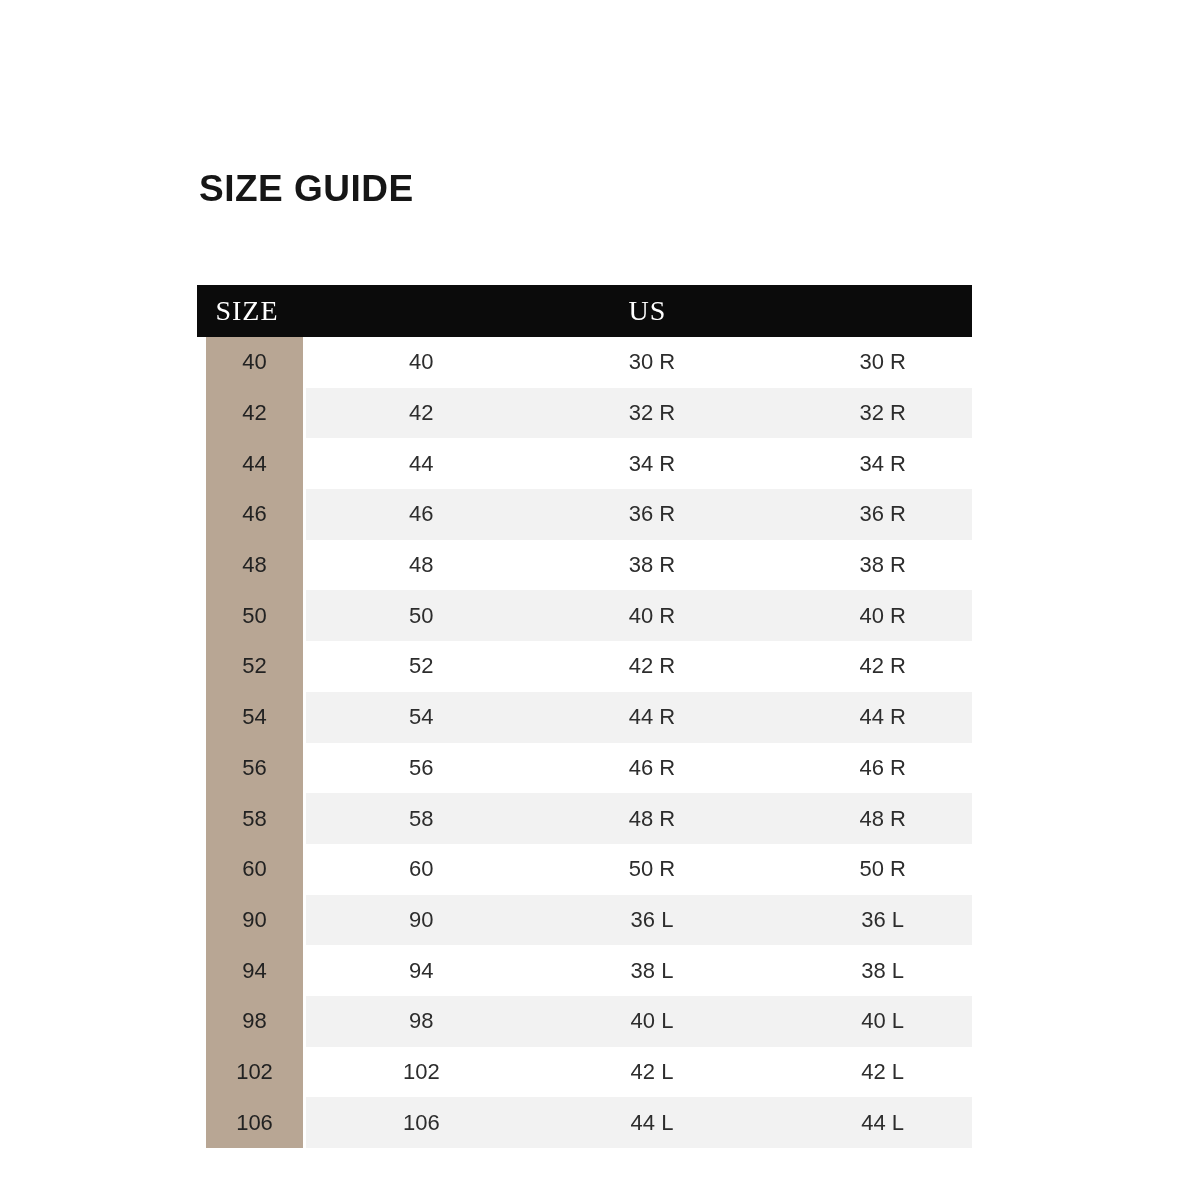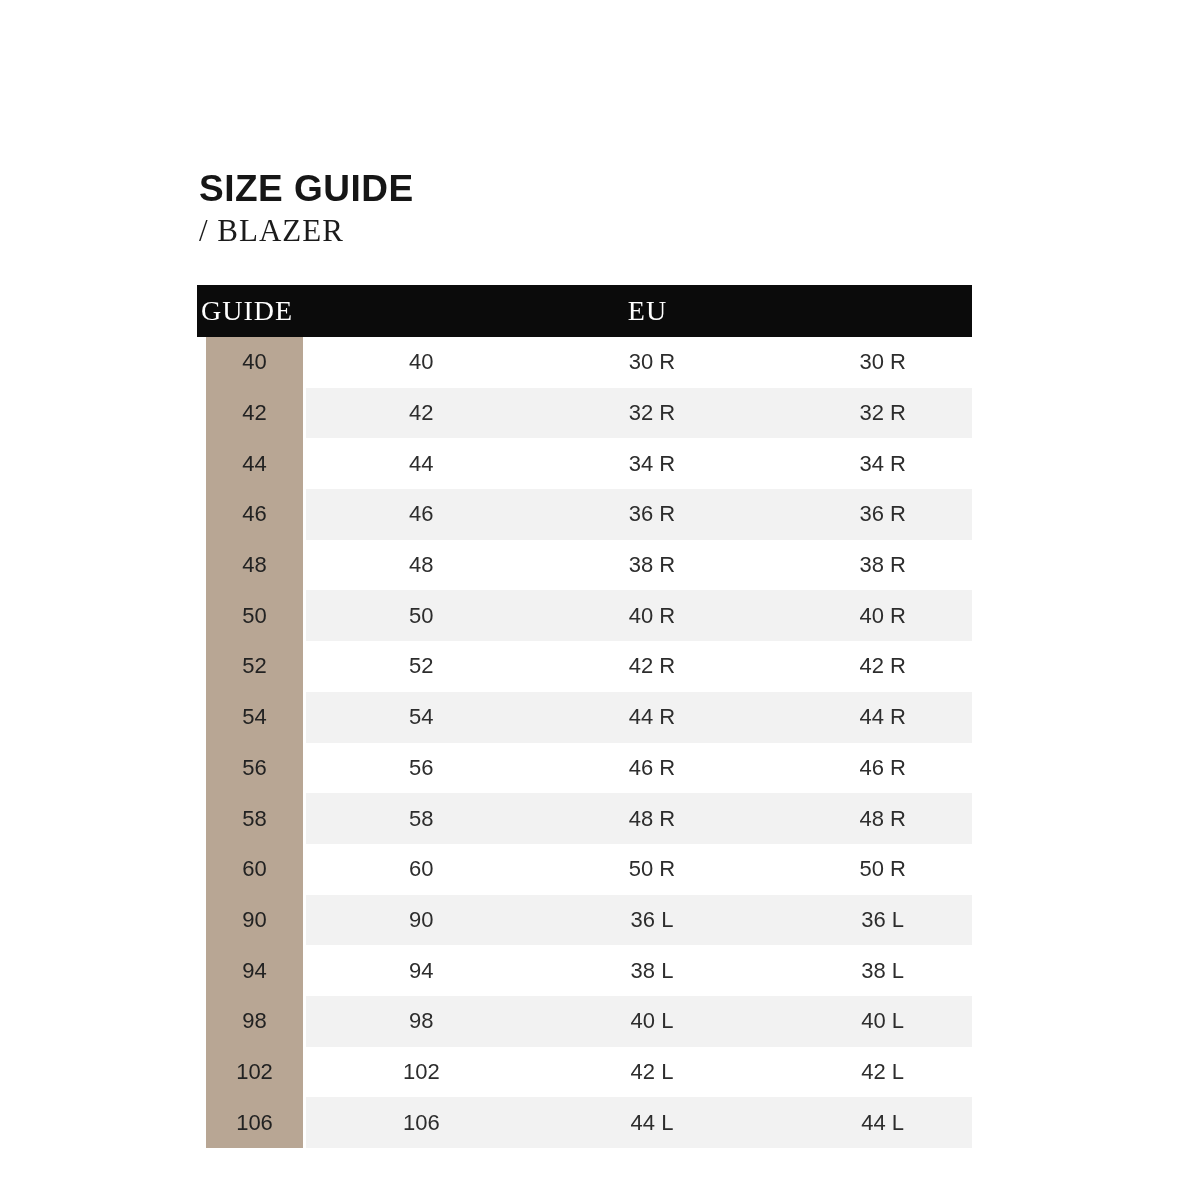--- a/index.html
+++ b/index.html
@@ -93,27 +93,26 @@
     color: #2d2d2d;
   }
 </style>
 </head>
 <body>
 
 <div class="canvas">
 
   <header class="title-block">
     <h1 class="page-title">SIZE GUIDE</h1>
-    <div class="page-subtitle">/ BLAZER</div>
   </header>
 
   <div class="size-table">
     <div class="thead">
-      <div class="th col-size">GUIDE</div>
-      <div class="th">EU</div>
+      <div class="th col-size">SIZE</div>
+      <div class="th">US</div>
     </div>
     <div class="tbody" id="tbody">
         <div class="row">
           <div class="size-cell">40</div>
           <div class="strip">
             <div class="cell">40</div>
             <div class="cell">30 R</div>
             <div class="cell">30 R</div>
           </div>
         </div>

